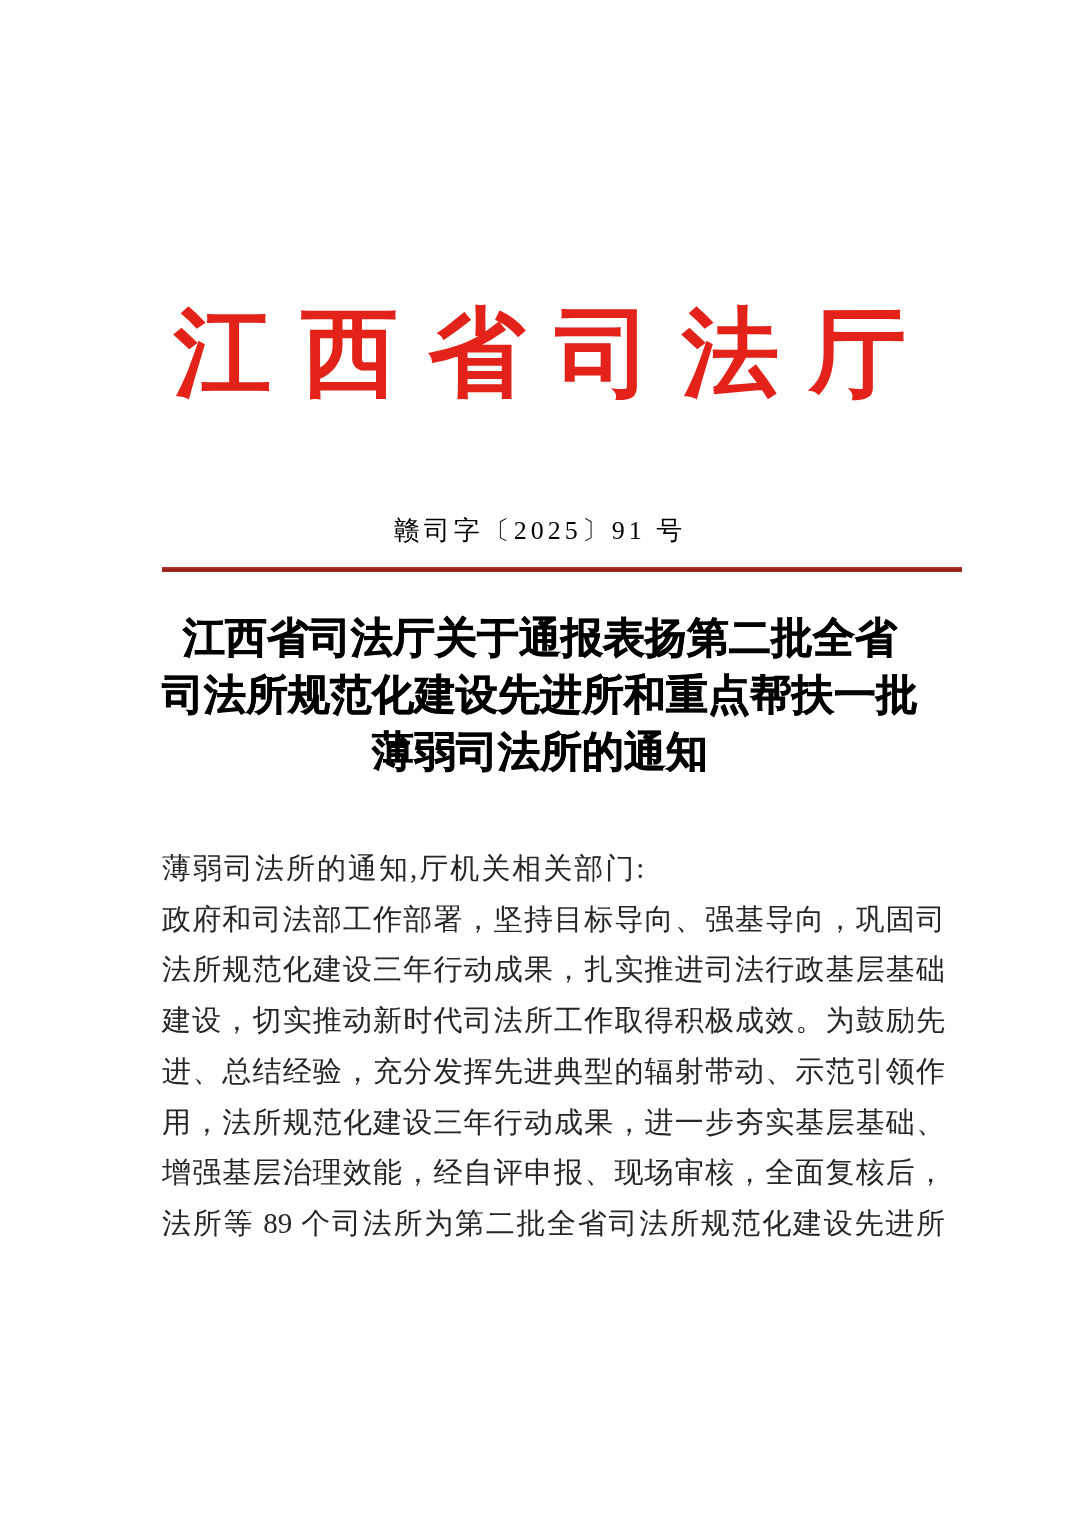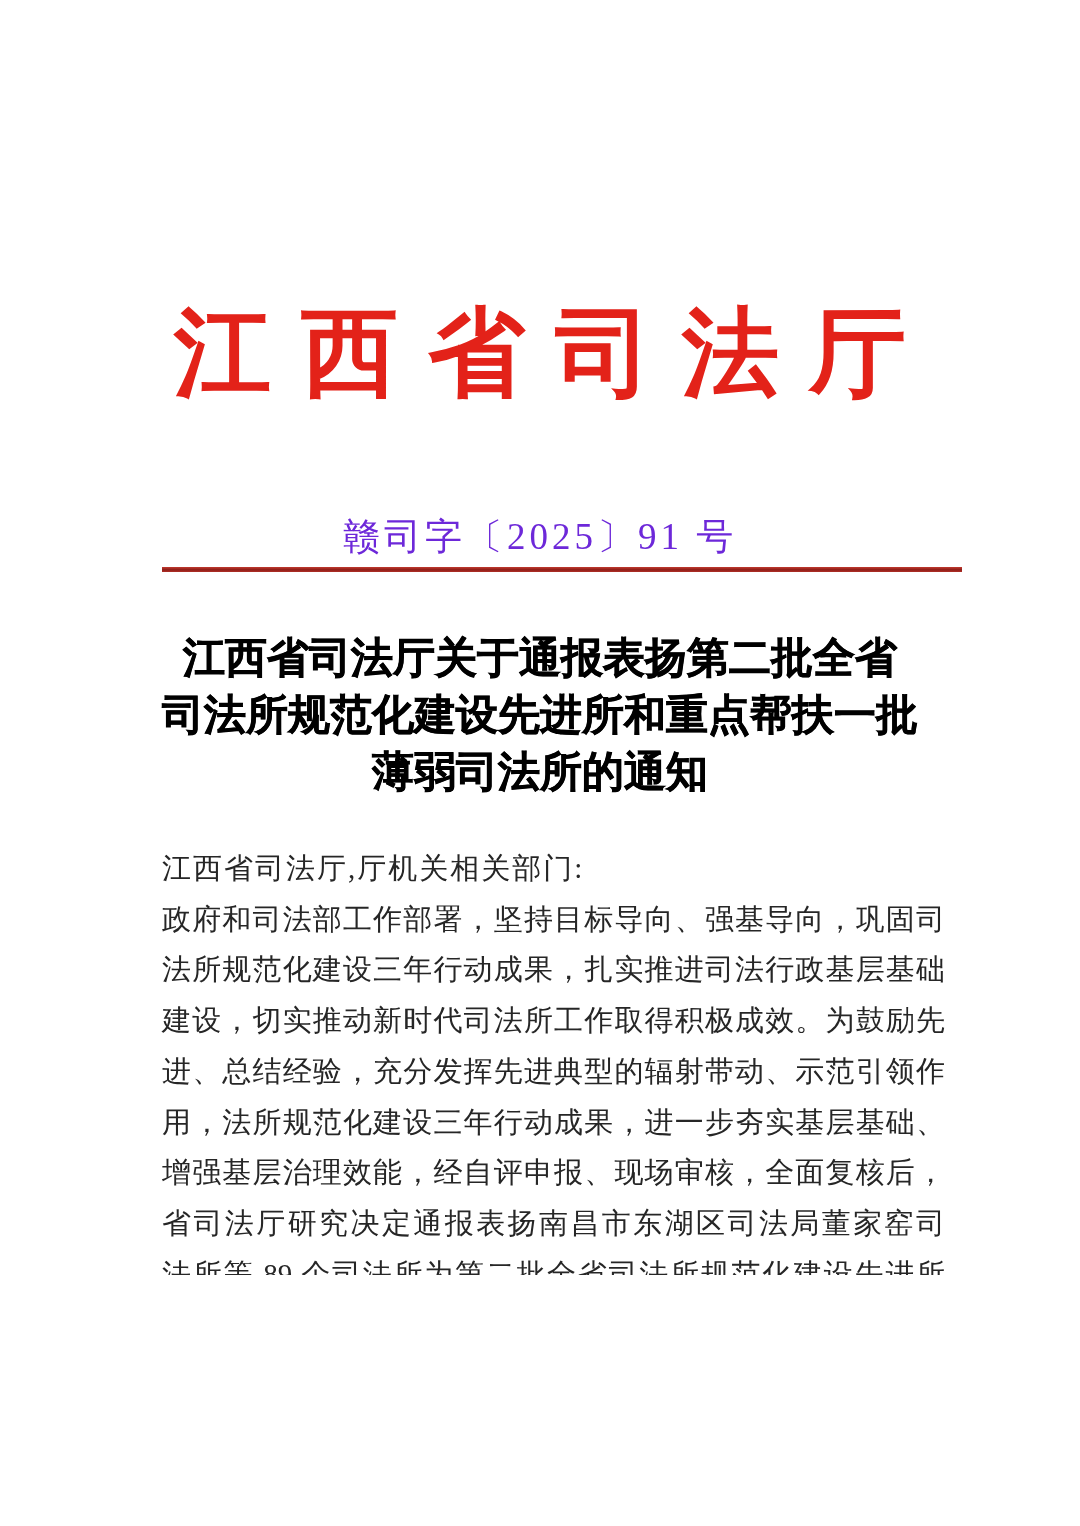--- a/index.html
+++ b/index.html
@@ -30,22 +30,22 @@
     line-height: 1.2;
     white-space: nowrap;
   }
   
   .doc-number {
     position: absolute;
     top: 515px;
     left: 0;
     width: 1080px;
     text-align: center;
-    font-size: 37px;
-    color: #6d28d9;
+    font-size: 26px;
+    color: #000000;
     letter-spacing: 4px;
     line-height: 1.2;
   }
   
   .red-rule {
     position: absolute;
     top: 567px;
     left: 162px;
     width: 800px;
     height: 5px;
@@ -55,21 +55,20 @@
   .doc-title {
     position: absolute;
     top: 610px;
     left: 90px;
     width: 900px;
     text-align: center;
     font-weight: 800;
     font-size: 42px;
     line-height: 57px;
     color: #000000;
-    margin-top: 20px;
     -webkit-text-stroke: 0.6px #000;
   }
   
   .body-block {
     position: absolute;
     top: 843px;
     left: 162px;
     width: 783px;
     font-size: 29px;
     line-height: 50.7px;
@@ -129,28 +128,27 @@
 
   <div class="red-rule"></div>
 
   <div class="doc-title">
     <div>江西省司法厅关于通报表扬第二批全省</div>
     <div>司法所规范化建设先进所和重点帮扶一批</div>
     <div>薄弱司法所的通知</div>
   </div>
 
   <div class="body-block">
-    <div class="salutation">江西省司法厅,厅机关相关部门:</div>
+    <div class="salutation">薄弱司法所的通知,厅机关相关部门:</div>
     <div class="para-line">政府和司法部工作部署，坚持目标导向、强基导向，巩固司</div>
     <div class="para-line">法所规范化建设三年行动成果，扎实推进司法行政基层基础</div>
     <div class="para-line">建设，切实推动新时代司法所工作取得积极成效。为鼓励先</div>
     <div class="para-line">进、总结经验，充分发挥先进典型的辐射带动、示范引领作</div>
     <div class="para-line">用，法所规范化建设三年行动成果，进一步夯实基层基础、</div>
     <div class="para-line">增强基层治理效能，经自评申报、现场审核，全面复核后，</div>
-    <div class="para-line">省司法厅研究决定通报表扬南昌市东湖区司法局董家窑司</div>
     <div class="para-line">法所等 89 个司法所为第二批全省司法所规范化建设先进所</div>
   </div>
 
   <div class="page-number">— 1 —</div>
 
   <div class="watermark">
     <span>
       <svg class="wechat-icon" viewBox="0 0 50 46" xmlns="http://www.w3.org/2000/svg">
 
         <ellipse cx="18" cy="15.5" rx="15.5" ry="13.5" fill="#a9abae"></ellipse>

